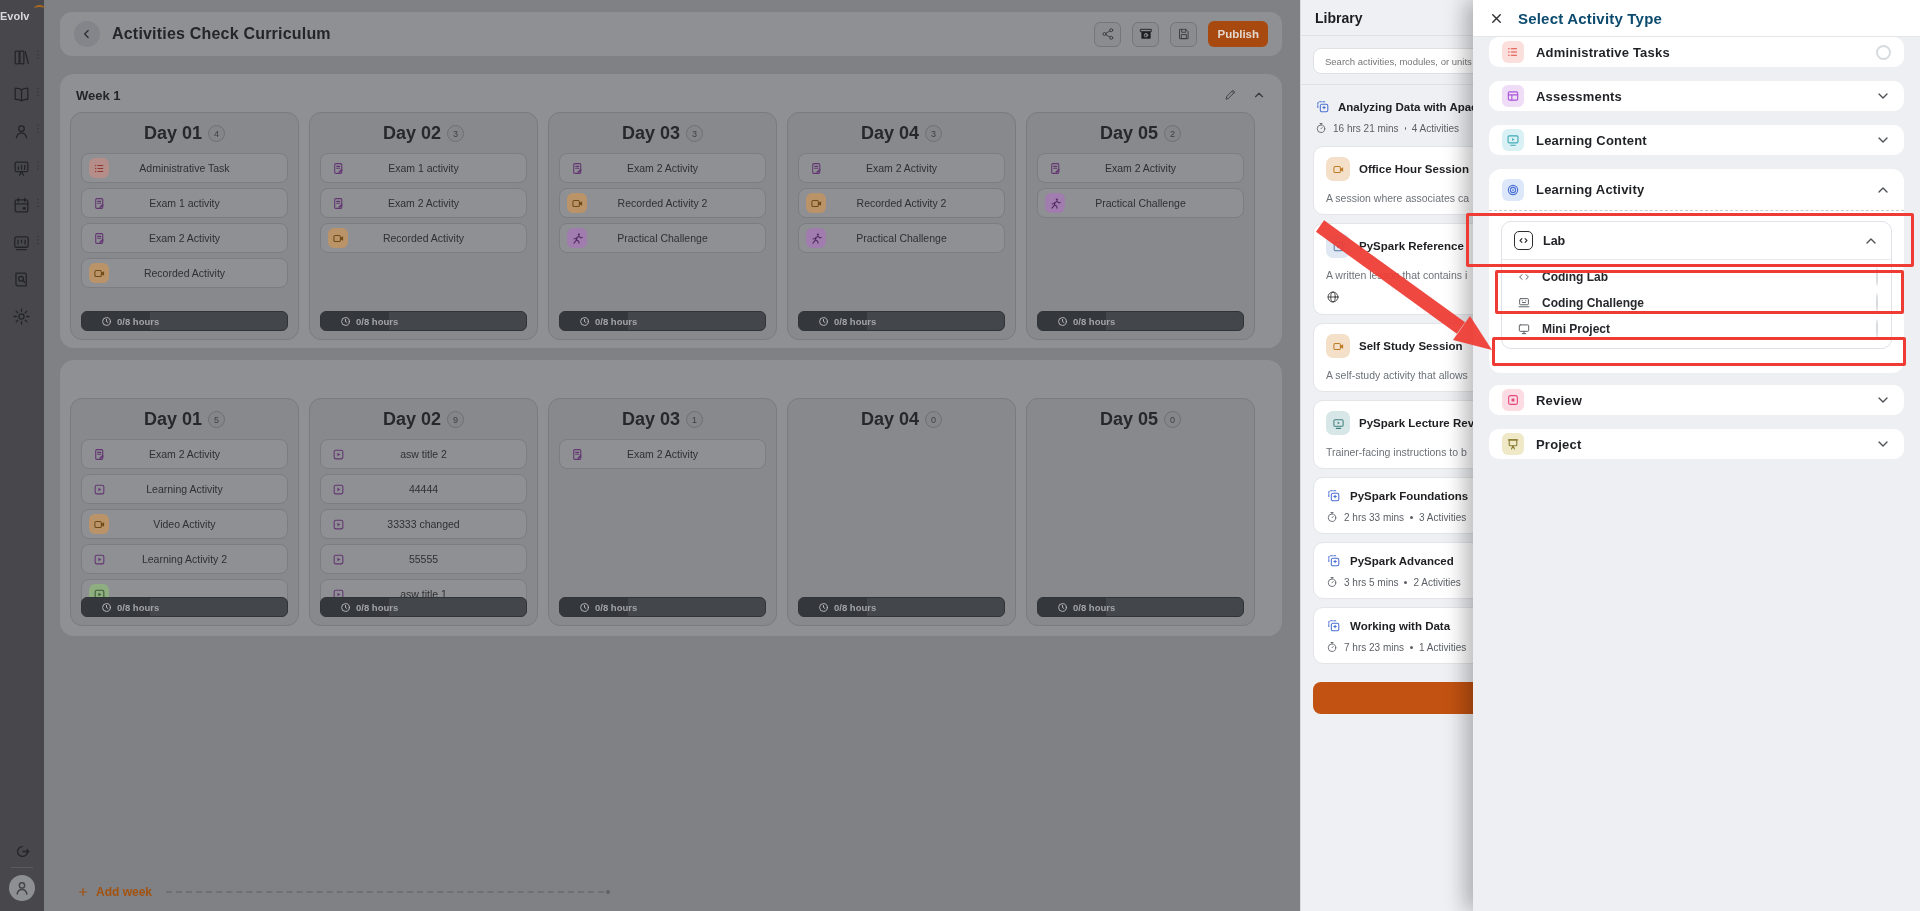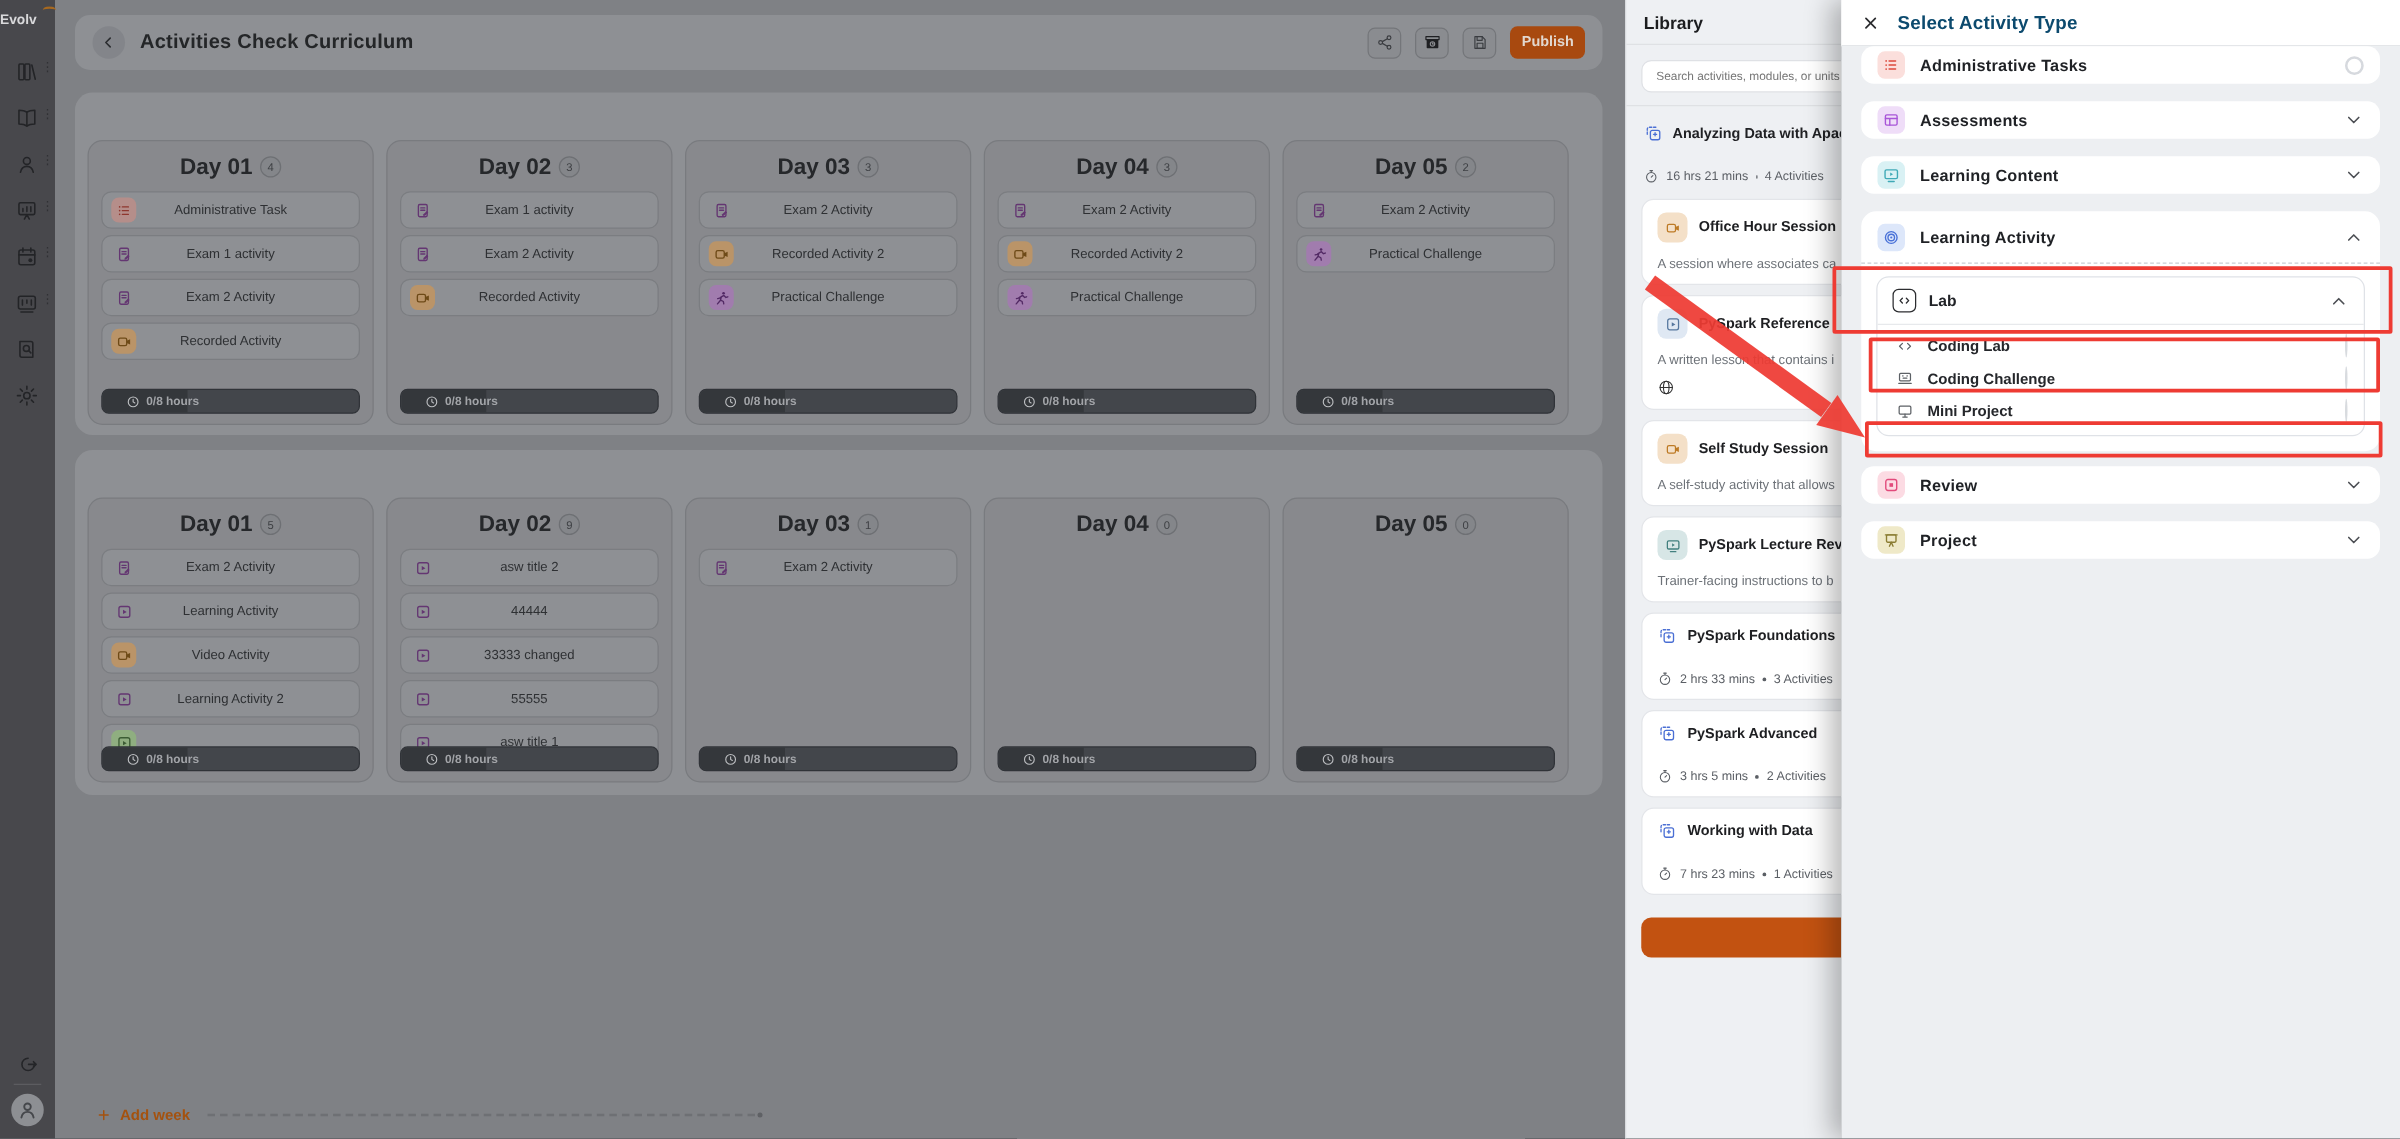--- a/index.html
+++ b/index.html
@@ -80,21 +80,21 @@
   .lib-title{font-size:14px;font-weight:bold;color:#1c1d1f;}
   .lib-search{margin:12px 12px 10px;width:210px;height:26px;background:#fff;border:1px solid #dfe1e5;
               border-radius:8px;display:flex;align-items:center;padding:0 9px;}
   .lib-search input{border:none;outline:none;background:transparent;font-size:9.5px;color:#555;
                     width:100%;font-family:"Liberation Sans",sans-serif;}
   .lib-divider{height:1px;background:#dfe1e4;}
   .lib-topmod{padding:14px 14px 4px;}
   .lib-topmod .trow{display:flex;align-items:center;gap:8px;white-space:nowrap;}
   .lib-topmod .ttl{font-size:11.5px;font-weight:bold;color:#202124;}
   .mod-ico{color:#4a6fd4;flex:none;}
-  .meta-row{display:flex;align-items:center;gap:6px;margin-top:21px;white-space:nowrap;color:#5b5f65;font-size:10px;}
+  .meta-row{display:flex;align-items:center;gap:6px;margin-top:8px;white-space:nowrap;color:#5b5f65;font-size:10px;}
   .meta-row .sw{color:#5b5f65;flex:none;}
   .meta-dot{width:3px;height:3px;border-radius:50%;background:#5b5f65;}
   .lib-card{margin:8px 12px;width:220px;background:#fff;border:1px solid #e3e5e9;border-radius:10px;padding:10px 12px;}
   .lib-card .crow{display:flex;align-items:center;gap:9px;white-space:nowrap;}
   .lib-card .cttl{font-size:11.5px;font-weight:bold;color:#1e1f22;}
   .lib-card .cdesc{margin-top:11px;font-size:10.5px;color:#6d7278;white-space:nowrap;}
   .lib-card .cglobe{margin-top:9px;color:#333;}
   .lchip{width:24px;height:24px;border-radius:7px;display:flex;align-items:center;justify-content:center;flex:none;}
   .lchip-recorded{background:#f4e0c8;color:#bd7a25;}
   .lchip-play-blue{background:#dfe8f3;color:#56779e;}
@@ -121,21 +121,21 @@
   .cat-chip{width:22px;height:22px;border-radius:6px;display:flex;align-items:center;justify-content:center;flex:none;}
   .cc-administrative-tasks{background:#fbdfdc;color:#dd4a3c;}
   .cc-assessments{background:#efddf8;color:#a855d8;}
   .cc-learning-content{background:#d9f1f4;color:#3fa9b6;}
   .cc-learning-activity{background:#dde7fa;color:#4a72d8;}
   .cc-project{background:#efe9c8;color:#8b7d33;}
   .cc-review{background:#fcdbe3;color:#e24a7b;}
   .la-wrap{margin:0 16px 12px;background:#fff;border-radius:12px;padding-bottom:12px;}
   .la-head{height:42px;display:flex;align-items:center;padding:0 13px;gap:12px;
            border-bottom:1.5px dashed #c9cdd3;}
-  .group-box{margin:10px 12px 0;border:1px solid #dfe2e7;border-radius:10px;background:#fff;}
+  .group-box{margin:10px 12px 12px;border:1px solid #dfe2e7;border-radius:10px;background:#fff;}
   .group-head{height:38px;display:flex;align-items:center;gap:10px;padding:0 12px;border-bottom:1px solid #e7e9ec;}
   .gh-icon{width:19px;height:19px;border:1.5px solid #2c2d30;border-radius:5px;display:flex;
            align-items:center;justify-content:center;color:#2c2d30;}
   .gh-label{font-size:12.5px;font-weight:bold;color:#212327;}
   .group-items{padding:4px 0 6px;}
   .gi-row{height:26px;display:flex;align-items:center;gap:10px;padding:0 13px;}
   .gi-icon{color:#5c6065;width:17px;display:flex;justify-content:center;flex:none;}
   .gi-label{font-size:12px;font-weight:bold;color:#25272b;}
   .gi-right{margin-left:auto;}
   .gi-radio{width:14px;height:14px;border:1.5px solid #d8dbdf;border-radius:50%;background:#fff;}
@@ -267,20 +267,36 @@
                 <path d="M8 4v5h7V4"></path>
                 <rect x="8" y="13" width="8" height="7"></rect>
               </svg>
             </span>
           </button>
           <button class="publish-btn">Publish</button>
         </div>
     </div>
     <div id="weeks">
         <section class="week-card" id="week-0">
+          <div class="week-head">
+            <span class="week-label">Week 1</span>
+            <div class="week-tools">
+              <span>
+                <svg viewBox="0 0 24 24" width="13" height="13" fill="none" stroke="currentColor" stroke-width="1.7" stroke-linecap="round" stroke-linejoin="round">
+                  <path d="M4 20l1.2-4.5L16.5 4.2l3.3 3.3L8.5 18.8z"></path>
+                  <path d="M14.5 6.2l3.3 3.3"></path>
+                </svg>
+              </span>
+              <span>
+                <svg viewBox="0 0 24 24" width="14" height="14" fill="none" stroke="currentColor" stroke-width="2" stroke-linecap="round" stroke-linejoin="round">
+                  <path d="M6 15l6-6 6 6"></path>
+                </svg>
+              </span>
+            </div>
+          </div>
           <div class="days">
             <div class="day-card">
               <div class="day-head">
                 <span class="day-label">Day 01</span>
                 <span class="day-count">4</span>
               </div>
               <div class="day-items">
                 <div class="act-item">
                   <span class="chip chip-admin">
                     <svg viewBox="0 0 24 24" width="13" height="13" fill="none" stroke="currentColor" stroke-width="2" stroke-linecap="round" stroke-linejoin="round">

